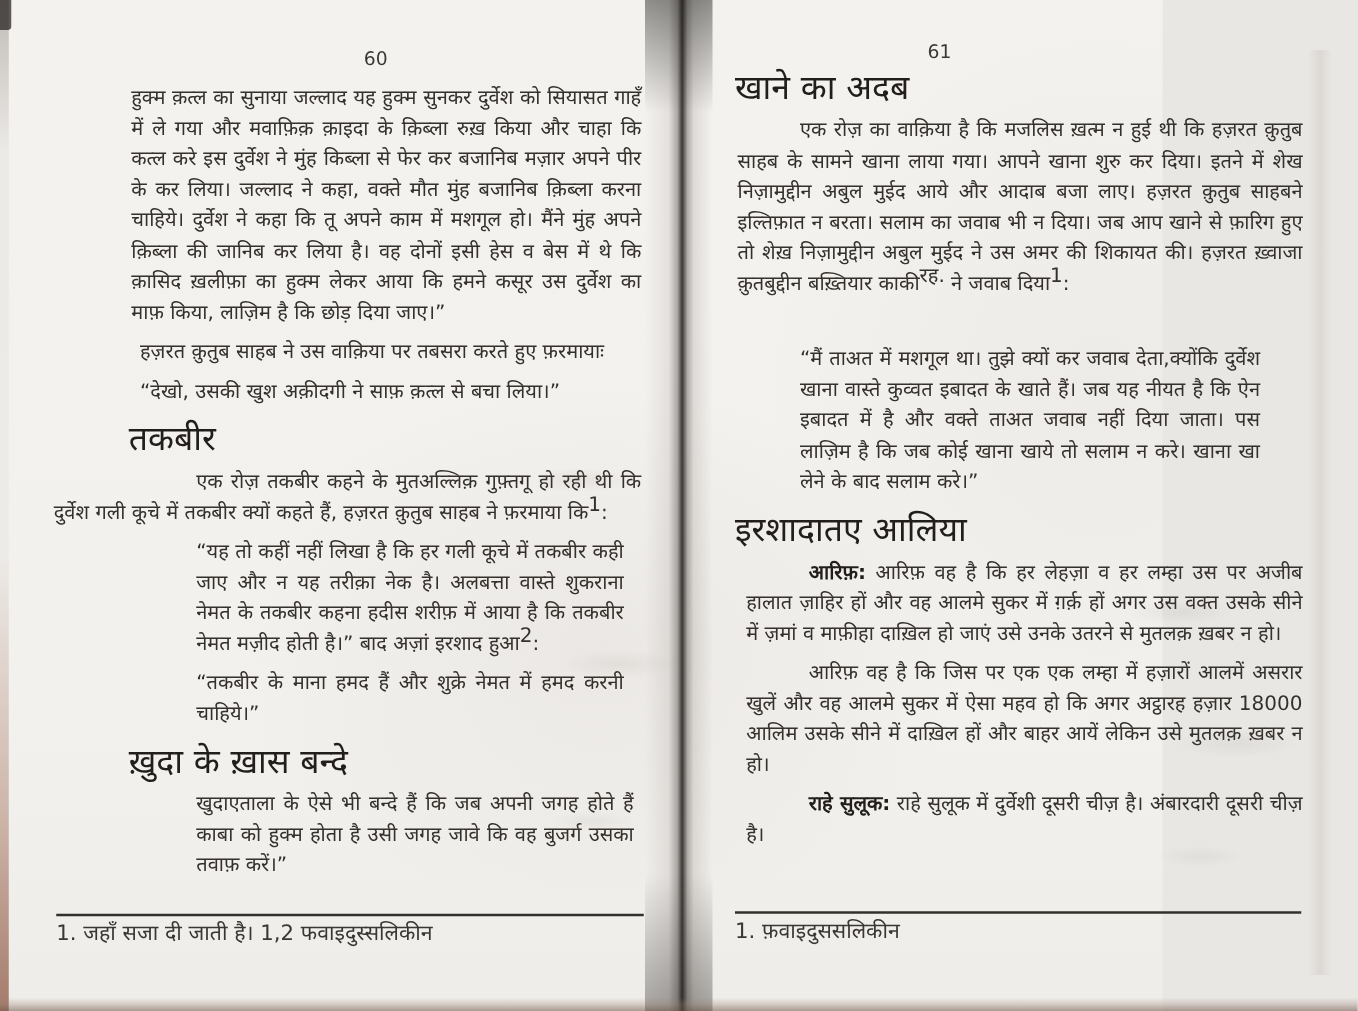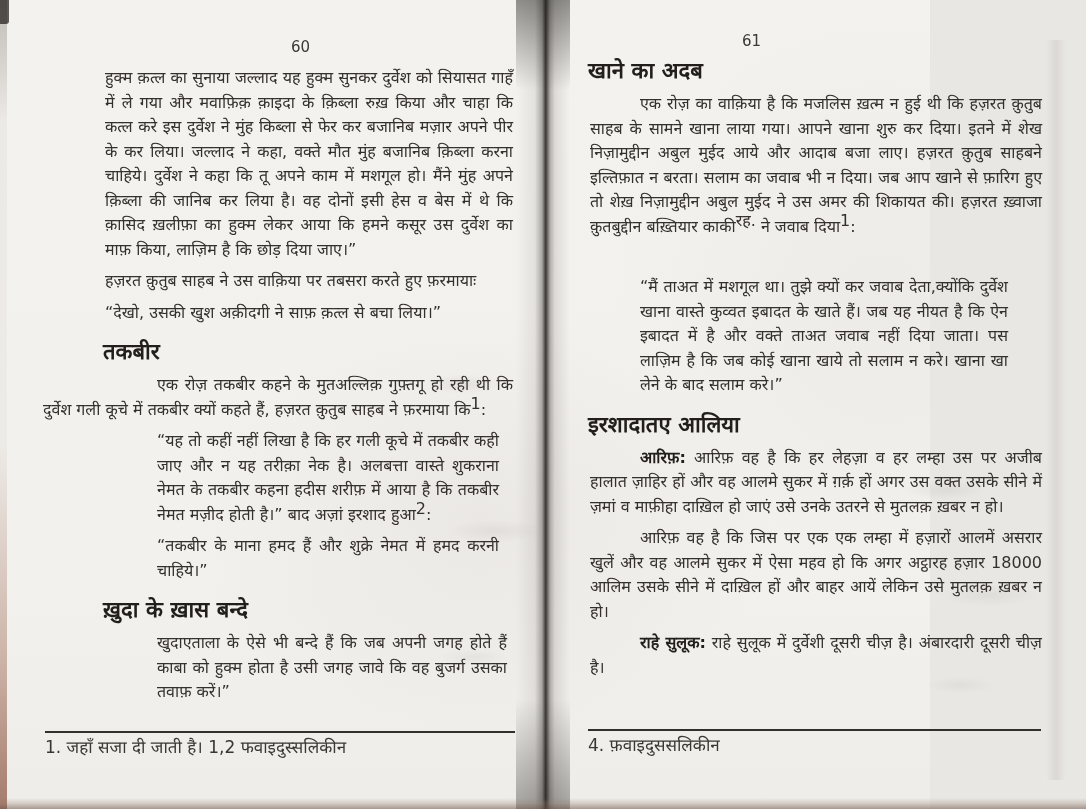--- a/index.html
+++ b/index.html
@@ -16,22 +16,22 @@
       linear-gradient(180deg,#f4f2ef 0%, #f3f1ee 70%, #efede9 100%);
     color:#34302b;
   }
   .page{position:absolute;top:0;height:809px;box-sizing:border-box;}
   .page-left{left:0;width:543px;padding:38px 30px 0 105px;}
   .page-right{left:543px;width:543px;padding:32px 44px 6px 47px;}
   .pagenum{font-size:15px;color:#3c3935;}
   .page-left .pagenum{margin:0 0 10px 186px;}
   .page-right .pagenum{margin:0 0 8px 152px;}
   p{margin:0;font-size:16px;line-height:24.5px;text-align:justify;color:#34302b;}
-  .gap{margin-top:7px;}
-  h2{font-size:22px;line-height:26px;margin:14px 0 8px -2px;color:#211e1b;font-weight:bold;}
+  .gap{margin-top:7px;margin-left:7px;}
+  h2{font-size:27px;line-height:26px;margin:14px 0 8px -2px;color:#211e1b;font-weight:normal;}
   .p-takbir{margin-left:-62px;text-indent:114px;}
   .quote{margin-left:52px;margin-right:14px;margin-top:7px;}
   .page-right .quote{margin-left:50px;margin-right:34px;margin-top:36px;}
   .p-khuda{margin-left:52px;margin-right:6px;margin-top:7px;}
   .indent{text-indent:50px;}
   b.lead{font-weight:bold;color:#211e1b;}
   sup{font-size:16px;line-height:0;}
   .footnote-block{position:absolute;}
   .footnote-left{left:45px;top:731px;width:470px;}
   .footnote-right{left:588px;top:729px;width:453px;}
@@ -108,21 +108,21 @@
 
     <p class="indent gap"><b class="lead">राहे सुलूक:</b><span> राहे सुलूक में दुर्वेशी दूसरी चीज़ है। अंबारदारी दूसरी चीज़ है।</span></p>
   </div>
 
   <div class="footnote-block footnote-left">
     <div class="foot-rule"></div>
     <div class="foot-text">1. जहाँ सजा दी जाती है। 1,2 फवाइदुस्सलिकीन</div>
   </div>
   <div class="footnote-block footnote-right">
     <div class="foot-rule"></div>
-    <div class="foot-text">4. फ़वाइदुससलिकीन</div>
+    <div class="foot-text">1. फ़वाइदुससलिकीन</div>
   </div>
 
   <div class="ghost ghost-left"></div>
   <div class="ghost ghost-right"></div>
   <div class="gutter"></div>
   <div class="right-crease"></div>
   <div class="left-edge"></div>
   <div class="corner-mark"></div>
   <div class="bottom-edge"></div>
 

